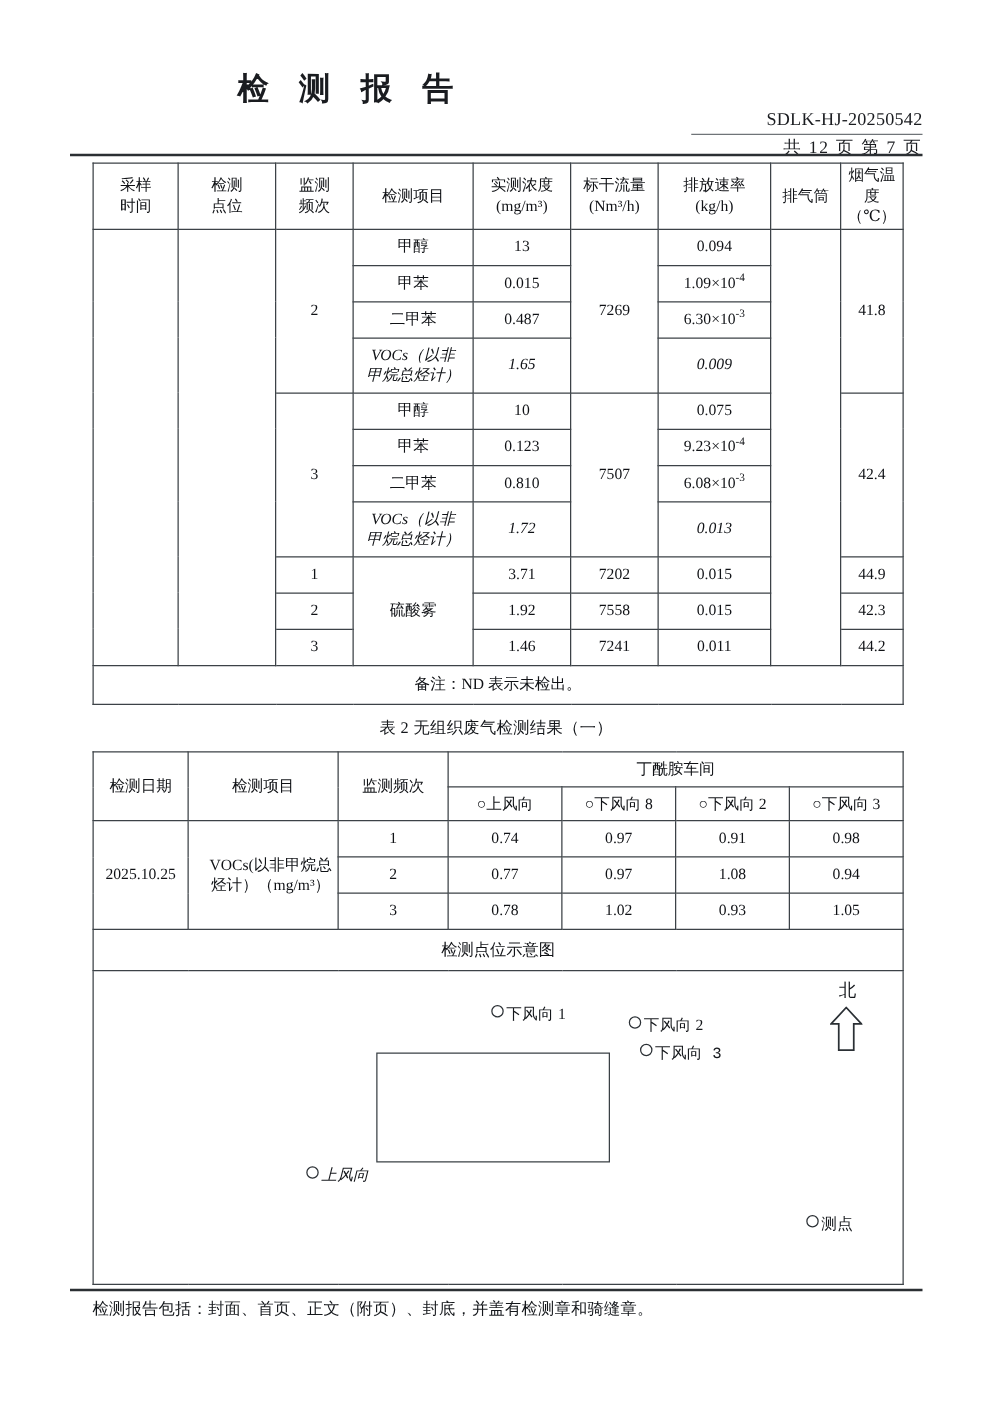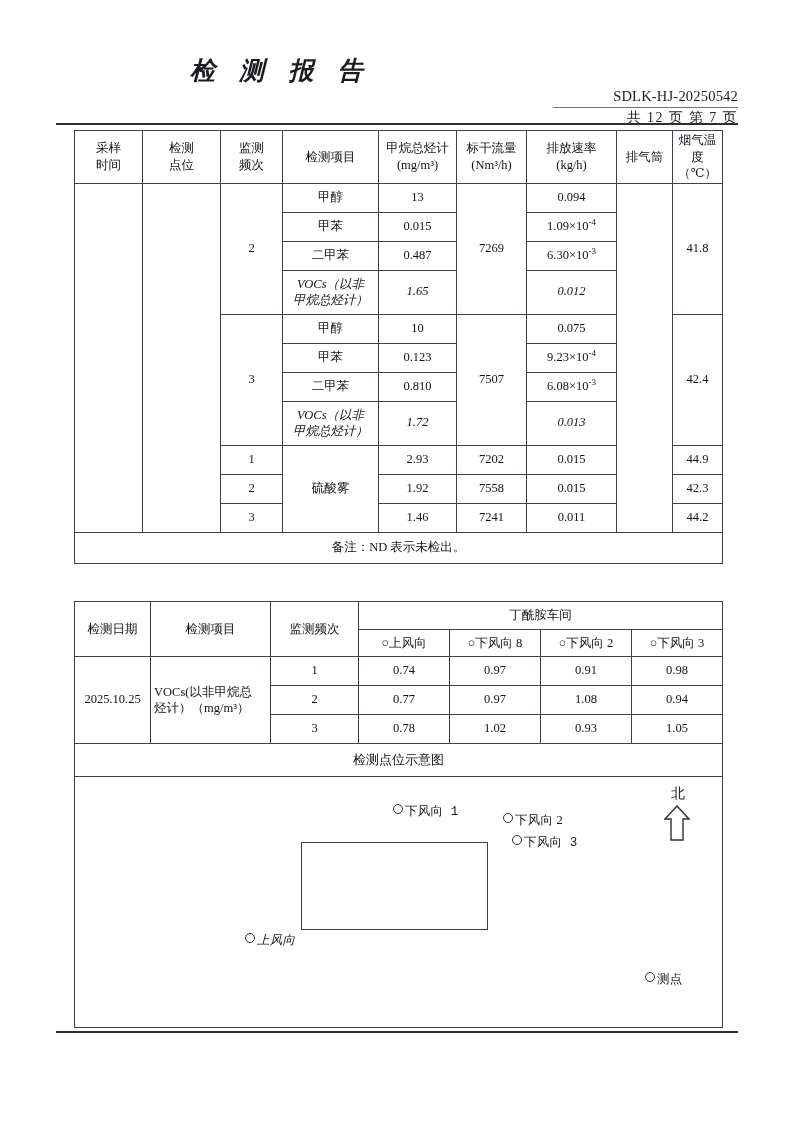--- a/index.html
+++ b/index.html
@@ -27,21 +27,20 @@
   
   .doc-title {
     position: absolute;
     left: 190px;
     top: 54px;
     font-size: 25px;
     letter-spacing: 9px;
     font-weight: 700;
     color: #1a1c20;
     font-family: "Liberation Serif", "DejaVu Serif", serif;
-    font-style: italic;
   }
   .report-no {
     position: absolute;
     right: 56px;
     top: 88px;
     font-size: 14.5px;
     letter-spacing: 0.2px;
     color: #1a1c20;
     text-align: right;
   }
@@ -161,21 +160,21 @@
   }
   .pt .ring {
     display: inline-block;
     width: 8px;
     height: 8px;
     border: 1px solid #2b3035;
     border-radius: 50%;
     margin-right: 2px;
     vertical-align: 1px;
   }
-  #pt-down1 { left: 318px; top: 27px; font-family: Liberation Mono, monospace; }
+  #pt-down1 { left: 318px; top: 27px; }
   #pt-down2 { left: 428px; top: 36px; }
   #pt-down3 { left: 437px; top: 58px; font-family: Liberation Mono, monospace; }
   #pt-up    { left: 170px; top: 156px; font-style: italic; }
   #pt-legend{ left: 570px; top: 177px; margin-top: 18px; }
 
   .north-label {
     position: absolute;
     left: 596px;
     top: 8px;
     font-size: 14px;
@@ -242,21 +241,21 @@
             <span class="twoline">点位</span>
           </th>
           <th>
             <span class="twoline">监测</span>
             <span class="twoline">频次</span>
           </th>
           <th>
             <span>检测项目</span>
           </th>
           <th>
-            <span class="twoline">甲烷总烃计</span>
+            <span class="twoline">实测浓度</span>
             <span class="twoline">(mg/m³)</span>
           </th>
           <th>
             <span class="twoline">标干流量</span>
             <span class="twoline">(Nm³/h)</span>
           </th>
           <th>
             <span class="twoline">排放速率</span>
             <span class="twoline">(kg/h)</span>
           </th>
@@ -291,21 +290,21 @@
           <td class="nowrapcell">二甲苯</td>
           <td>0.487</td>
           <td><span>6.30×10</span><sup>-3</sup></td>
         </tr>
         <tr class="r-tall">
           <td>
             <span class="twoline">VOCs（以非</span>
             <span class="twoline">甲烷总烃计）</span>
           </td>
           <td>1.65</td>
-          <td>0.012</td>
+          <td>0.009</td>
         </tr>
 
         <tr class="r-std">
           <td rowspan="4">3</td>
           <td class="nowrapcell">甲醇</td>
           <td>10</td>
           <td rowspan="4">7507</td>
           <td>0.075</td>
           <td rowspan="4">42.4</td>
         </tr>
@@ -324,21 +323,21 @@
             <span class="twoline">VOCs（以非</span>
             <span class="twoline">甲烷总烃计）</span>
           </td>
           <td>1.72</td>
           <td>0.013</td>
         </tr>
 
         <tr class="r-std">
           <td>1</td>
           <td rowspan="3" class="nowrapcell">硫酸雾</td>
-          <td>2.93</td>
+          <td>3.71</td>
           <td>7202</td>
           <td>0.015</td>
           <td>44.9</td>
         </tr>
         <tr class="r-std">
           <td>2</td>
           <td>1.92</td>
           <td>7558</td>
           <td>0.015</td>
           <td>42.3</td>
@@ -351,20 +350,21 @@
           <td>44.2</td>
         </tr>
 
         <tr class="note-row">
           <td colspan="9">备注：ND 表示未检出。</td>
         </tr>
       </tbody>
     </table>
   </div>
 
+  <div class="tbl-caption" id="caption2">表 2 无组织废气检测结果（一）</div>
 
   <div id="table2-wrap">
     <table class="rpt" id="table2">
       <colgroup>
         <col style="width:76px">
           <col style="width:120px">
           <col style="width:88px">
         <col style="width:91px">
           <col style="width:91px">
           <col style="width:91px">
@@ -380,21 +380,21 @@
         <tr class="hd2">
           <th>○上风向</th>
           <th>○下风向 8</th>
           <th>○下风向 2</th>
           <th>○下风向 3</th>
         </tr>
       </thead>
       <tbody>
         <tr class="drow">
           <td rowspan="3">2025.10.25</td>
-          <td rowspan="3" style="text-align:left;padding-left:3px">
+          <td rowspan="3" style="text-align:center;padding-left:14px">
             <span class="twoline">VOCs(以非甲烷总</span>
             <span class="twoline">烃计）（mg/m³）</span>
           </td>
           <td>1</td>
           <td>0.74</td>
           <td>0.97</td>
           <td>0.91</td>
           <td>0.98</td>
         </tr>
         <tr class="drow">
@@ -443,14 +443,15 @@
               </svg>
 
             </div>
           </td>
         </tr>
       </tbody>
     </table>
   </div>
 
   <div class="foot-rule"></div>
+  <div class="footer-note">检测报告包括：封面、首页、正文（附页）、封底，并盖有检测章和骑缝章。</div>
 
 </div>
 
 </body></html>

